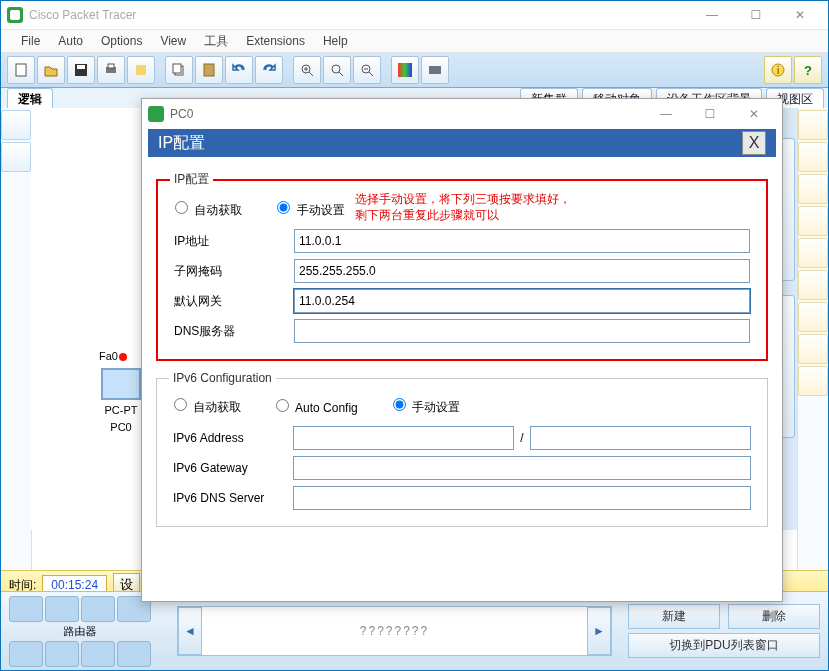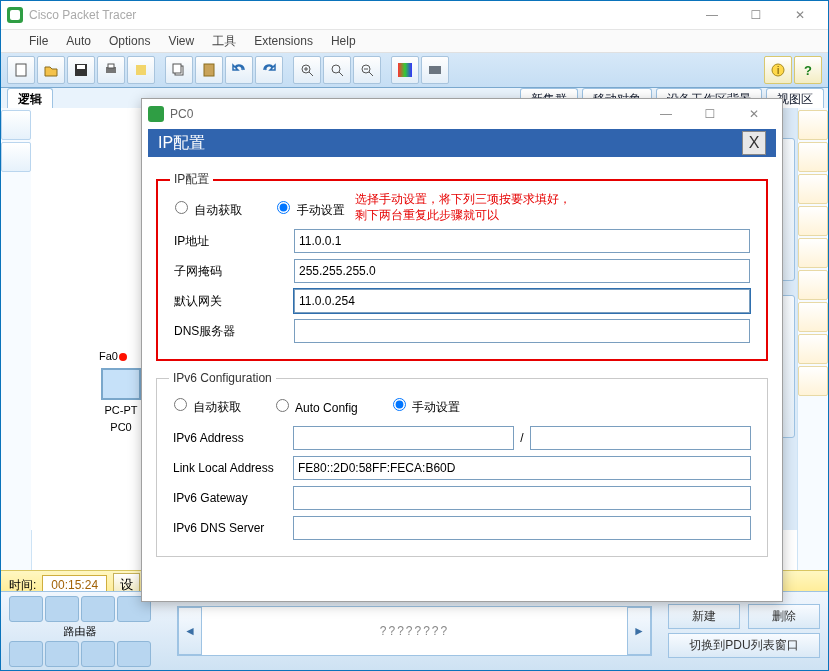--- a/index.html
+++ b/index.html
@@ -2,51 +2,51 @@
 <html><head>
 <meta charset="utf-8">
 <style>
 html,body{margin:0;padding:0;font-family:"Microsoft YaHei",Tahoma,sans-serif;font-size:12px;background:#f0f0f0;overflow:hidden;width:829px;height:671px;position:relative}
 
 .app-window{position:absolute;left:0;top:0;width:829px;height:671px;background:#fff;border:1px solid #0a73bb;box-sizing:border-box}
 .titlebar{height:28px;background:#fff;display:flex;align-items:center;padding:0 6px;color:#aaa;border-bottom:1px solid #e5e5e5}
 .titlebar .icon{width:16px;height:16px;margin-right:6px}
 .titlebar .spacer{flex:1}
 .winbtn{width:44px;height:22px;display:flex;align-items:center;justify-content:center;color:#888}
-.menubar{height:22px;display:flex;align-items:center;gap:18px;padding:0 28px;color:#444;border-bottom:1px solid #e0e0e0;background:#fafafa}
+.menubar{height:22px;display:flex;align-items:center;gap:18px;padding:0 20px;color:#444;border-bottom:1px solid #e0e0e0;background:#fafafa}
 .toolbar{height:34px;background:linear-gradient(#d6e8f8,#c5def4);border-bottom:1px solid #7ba9cf;display:flex;align-items:center;padding:0 6px;gap:2px}
 .tbtn{width:26px;height:26px;background:linear-gradient(#fefefe,#e3eef8);border:1px solid #a8c4dd;border-radius:2px;display:flex;align-items:center;justify-content:center}
 .tsep{width:6px}
 
 .tabbar{height:22px;background:#e9f3fc;border-bottom:1px solid #9ec3e3;display:flex;align-items:flex-end;padding-left:6px;color:#000;overflow:hidden}
 .tab{background:#fff;border:1px solid #9ec3e3;border-bottom:none;padding:2px 10px;border-radius:3px 3px 0 0;margin-right:4px}
 .tab-grey{color:#0f172a}
 
 .workspace{position:absolute;left:0;top:107px;right:0;bottom:0;background:#fff}
 .left-palette{position:absolute;left:0;top:0;width:30px;bottom:0;background:#f7fbff;border-right:1px solid #cde3f5}
 .left-palette .slot{width:28px;height:28px;margin:2px auto;background:linear-gradient(#fff,#e6f1fb);border:1px solid #b9d5ee;border-radius:2px}
 .right-palette{position:absolute;right:0;top:0;width:30px;bottom:0;background:#f7fbff;border-left:1px solid #cde3f5}
 .right-palette .slot{width:28px;height:28px;margin:2px auto;background:linear-gradient(#fff,#fff3d8);border:1px solid #e8d9a5;border-radius:2px}
 .canvas{position:absolute;left:30px;right:30px;top:0;bottom:140px;background:#fff}
 .pc-node{position:absolute;left:60px;top:260px;text-align:center;color:#000;width:60px}
 .pc-screen{width:36px;height:28px;margin:0 auto;background:#c6e1f9;border:2px solid #7aa7cb}
 .pc-label{margin-top:4px;font-size:11px;line-height:13px}
 .fa0{position:absolute;left:68px;top:242px;font-size:11px;color:#000}
 .red-dot{display:inline-block;width:8px;height:8px;background:#f10;border-radius:50%;vertical-align:middle;margin-left:1px}
 .bottom-strip{position:absolute;left:0;right:0;bottom:70px;height:28px;background:linear-gradient(#fff7c2,#ffe98a);border-top:1px solid #d9c661;border-bottom:1px solid #d9c661;display:flex;align-items:center;padding:0 8px;gap:6px}
-.time-box{background:#fff;border:1px solid #cfae3e;padding:2px 8px;color:#a16207}
+.time-box{background:#fff;border:1px solid #cfae3e;padding:2px 8px;color:#1d4ed8}
 .ybtn{background:linear-gradient(#fff,#f2e8b5);border:1px solid #c7b25a;padding:2px 6px}
 .device-strip{position:absolute;left:0;right:0;bottom:0;height:70px;background:linear-gradient(#f0f6fd,#cee2f3);border-top:1px solid #9ec3e3;display:flex;align-items:center;padding:4px 8px;gap:6px}
 .dev-icon{width:32px;height:24px;background:#b8d6f0;border:1px solid #8fb7d8;border-radius:3px}
 .dev-label{font-size:11px;text-align:center;margin-top:2px}
 .scroll-box{background:#fff;border:1px solid #9ec3e3;height:48px;flex:1;margin-left:20px;display:flex;align-items:center}
 .scroll-arrow{width:22px;height:46px;background:linear-gradient(#f8fbff,#d8e8f6);border:1px solid #9ec3e3;display:flex;align-items:center;justify-content:center;color:#3a6fa5}
 .scroll-content{flex:1;text-align:center;color:#888;letter-spacing:2px}
 .pdu-buttons{display:flex;flex-direction:column;gap:4px;margin-left:10px}
-.pdu-btn{background:linear-gradient(#f8fbff,#dae9f6);border:1px solid #9ec3e3;padding:3px 0;color:#333;text-align:center}
+.pdu-btn{background:linear-gradient(#f8fbff,#dae9f6);border:1px solid #9ec3e3;padding:3px 10px;color:#333;text-align:center}
 
 .side-tools{position:absolute;right:30px;top:0;width:160px;bottom:140px;background:#dcebf9;border-left:1px solid #abcbe6;display:flex;flex-direction:column;align-items:center;padding-top:30px}
 .sel-bar{position:absolute;right:30px;top:0;height:28px;width:160px;background:linear-gradient(#fdf2c4,#f8e48b);border:1px solid #dcca79;box-sizing:border-box;display:flex;align-items:center;justify-content:flex-end;padding-right:12px}
 .side-tile{width:140px;background:linear-gradient(#f9fcff,#e4eff9);border:1px solid #9ec3e3;border-radius:3px;padding:12px 6px;text-align:center;color:#00529c;margin-bottom:14px}
 .side-tile .big-icon{width:90px;height:90px;margin:0 auto 8px;background:#cfe5f7;border:1px solid #a8c8e3;border-radius:4px;display:flex;align-items:center;justify-content:center}
 
 .pc-dialog{position:absolute;left:141px;top:98px;width:640px;height:502px;background:#fff;border:1px solid #a0a0a0;box-shadow:0 3px 12px rgba(0,0,0,.25)}
 .pc-dialog .dtitle{height:30px;display:flex;align-items:center;padding:0 6px;color:#666}
 .pc-dialog .dtitle .spacer{flex:1}
 .ip-header{height:28px;background:#3064ae;color:#fff;display:flex;align-items:center;padding:0 10px;font-size:16px;margin:0 6px}
@@ -359,24 +359,20 @@
         <label><input type="radio" name="v6" style=""> <span>自动获取</span></label>
         <label><input type="radio" name="v6" style=""> <span>Auto Config</span></label>
         <label><input type="radio" name="v6" checked="" style=""> <span>手动设置</span></label>
       </div>
       <div class="field-row">
         <label>IPv6 Address</label>
         <input type="text" value="" style="">
         <span class="slash">/</span>
         <input type="text" class="prefix" value="" style="">
       </div>
-      <div class="field-row ll-row">
-        <label>Link Local Address</label>
-        <input type="text" value="FE80::2D0:58FF:FECA:B60D" style="">
-      </div>
       <div class="field-row">
         <label>IPv6 Gateway</label>
         <input type="text" value="" style="">
       </div>
       <div class="field-row">
         <label>IPv6 DNS Server</label>
         <input type="text" value="" style="">
       </div>
     </fieldset>
   </div>

